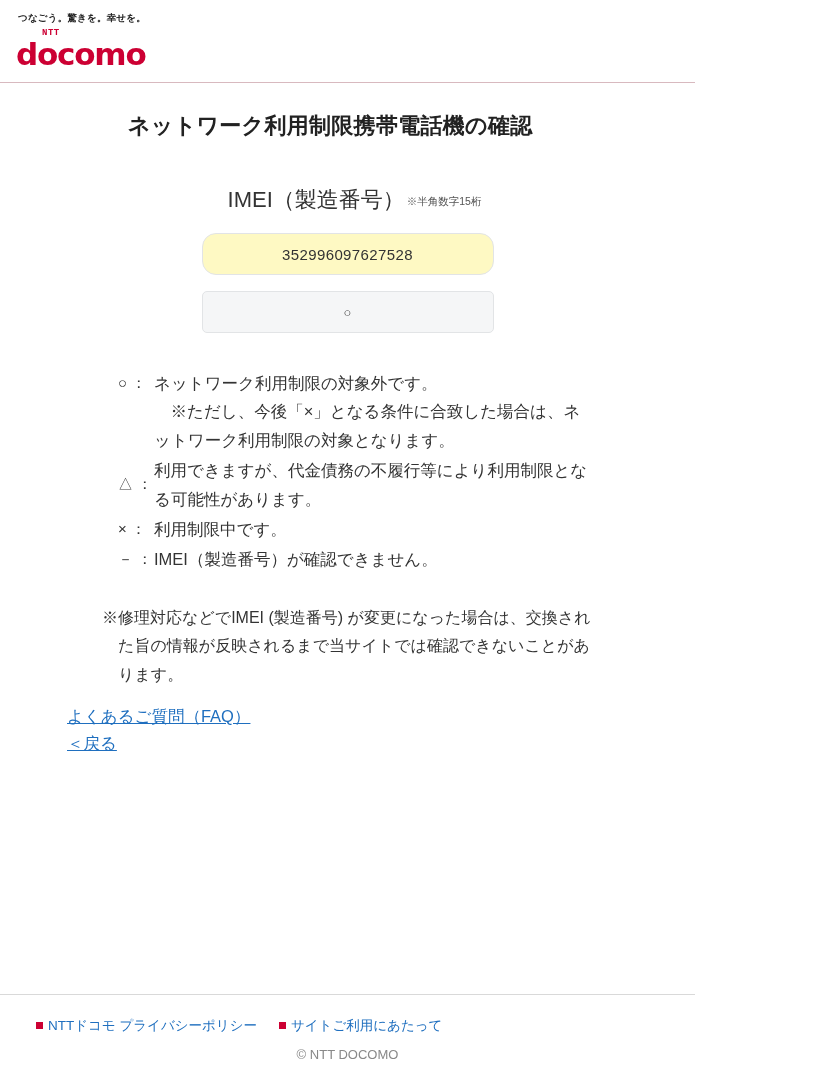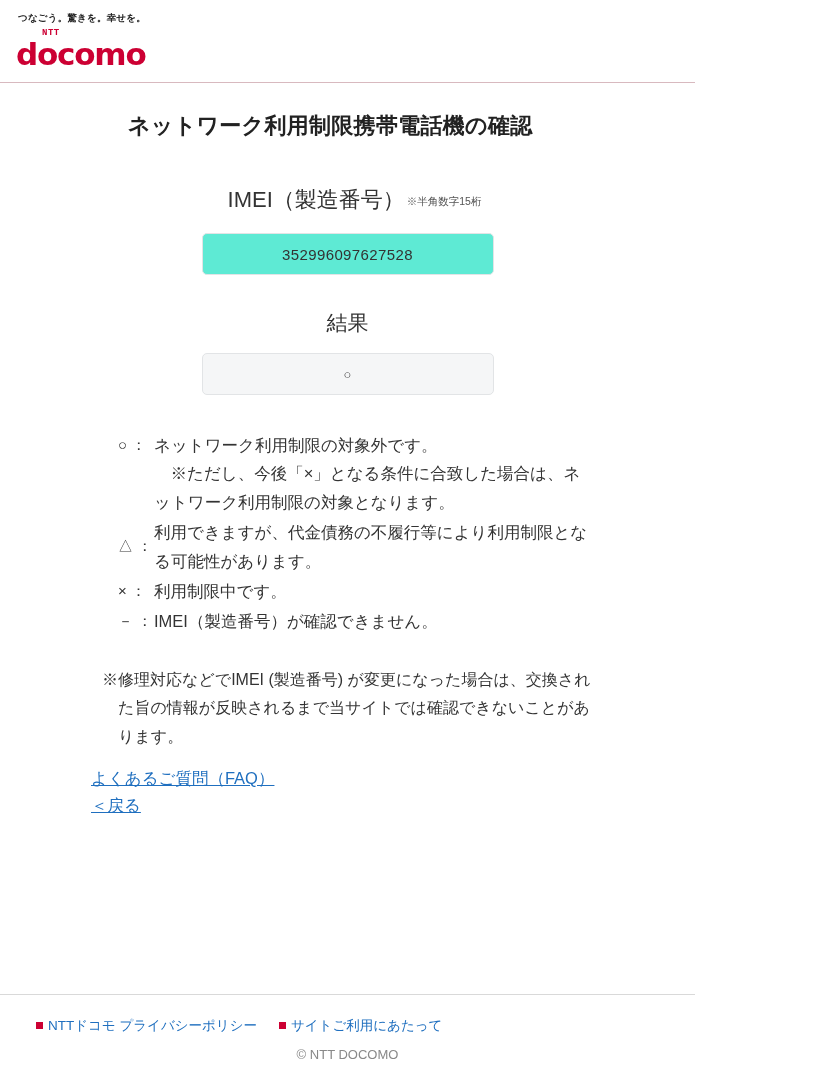--- a/index.html
+++ b/index.html
@@ -85,23 +85,23 @@
   .field-label .note {
     font-size: 10.5px;
     color: #555555;
     vertical-align: 2px;
     margin-left: 2px;
   }
   .value-box {
     width: 292px;
     height: 42px;
     margin: 18px auto 0 auto;
-    background: #5eead4;
+    background: #fef9c3;
     border: 1px solid #e2e4e6;
-    border-radius: 5px;
+    border-radius: 14px;
     display: flex;
     align-items: center;
     justify-content: center;
     font-size: 15px;
     color: #333333;
     letter-spacing: 0.4px;
   }
   .result-label {
     text-align: center;
     margin-top: 34px;
@@ -159,21 +159,21 @@
     margin: 30px 0 12px 0;
     padding: 0 96px 0 118px;
     font-size: 16px;
     line-height: 1.78;
     color: #333333;
     text-indent: -1em;
     padding-left: 118px;
   }
   .links {
     margin: 14px 0 0 0;
-    padding-left: 91px;
+    padding-left: 67px;
   }
   .links a {
     display: block;
     color: #1f6fbf;
     font-size: 16.5px;
     text-decoration: underline;
     line-height: 1.65;
   }
 
   
@@ -229,21 +229,20 @@
     <h1 class="title">ネットワーク利用制限携帯電話機の確認</h1>
 
     <div class="field-label">
       <span>IMEI（製造番号）</span><span class="note">※半角数字15桁</span>
     </div>
 
     <div class="value-box">
       <span>352996097627528</span>
     </div>
 
-    <div class="result-label">結果</div>
 
     <div class="result-box">
       <span>○</span>
     </div>
 
     <div class="legend">
 
       <div class="legend-row">
         <div class="legend-sym">○ ：</div>
         <div class="legend-text">

